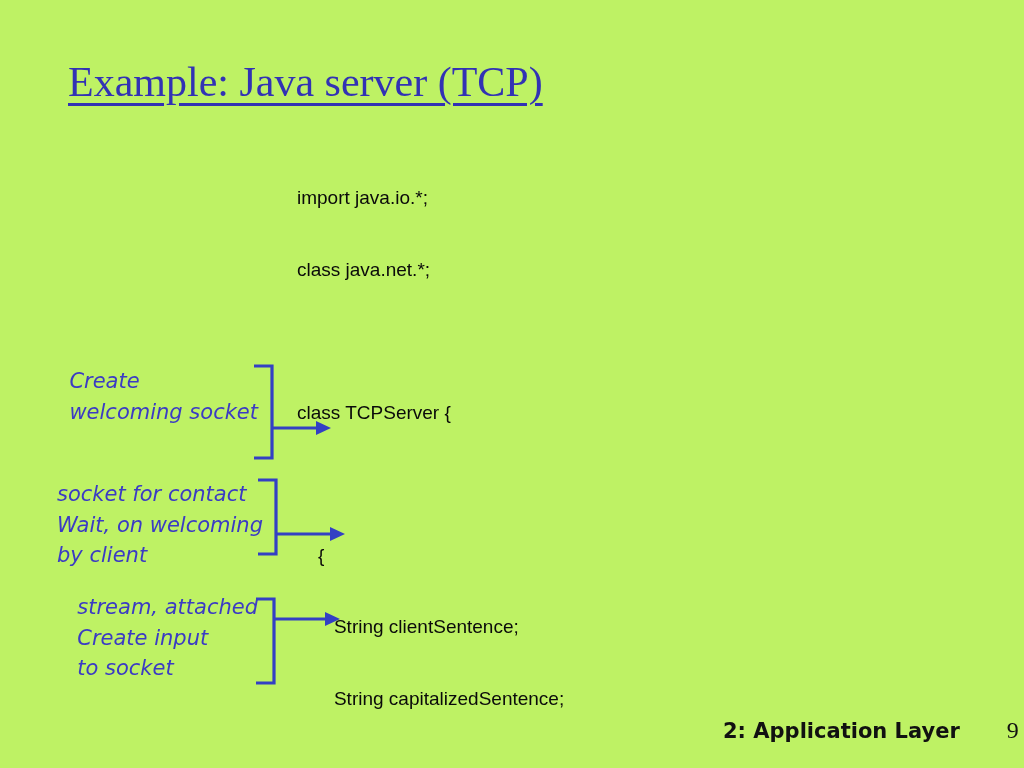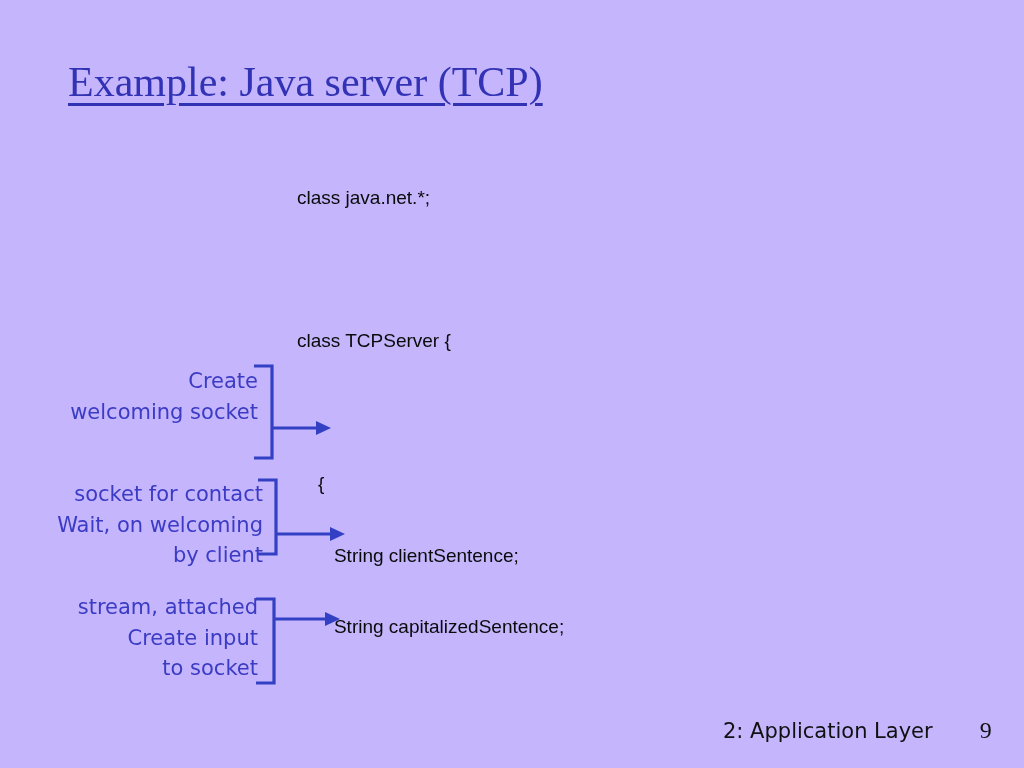--- a/index.html
+++ b/index.html
@@ -4,21 +4,21 @@
 <style>
   html, body {
     margin: 0;
     padding: 0;
     background: #ffffff;
   }
   .slide {
     position: relative;
     width: 1024px;
     height: 768px;
-    background: #c4b5fd;
+    background: #bef264;
     overflow: hidden;
     font-family: "Liberation Sans", sans-serif;
   }
   .slide-title {
     position: absolute;
     left: 68px;
     top: 58px;
     margin: 0;
     font-family: "Liberation Serif", serif;
     font-weight: 400;
@@ -39,26 +39,27 @@
     color: #0a0a0a;
     white-space: pre;
   }
   .code-line {
     height: 27.5px;
     line-height: 27.5px;
     white-space: pre;
   }
   .annotation {
     position: absolute;
-    text-align: right;
+    text-align: left;
     font-family: "DejaVu Sans", sans-serif;
     font-size: 21px;
     line-height: 30.5px;
     color: #3b3bc4;
     white-space: nowrap;
+    font-style: italic;
   }
   .annotation-1 { right: 766px; top: 366px; }
   .annotation-2 { right: 761px; top: 479px; }
   .annotation-3 { right: 766px; top: 592px; }
   .connector-layer {
     position: absolute;
     left: 0;
     top: 0;
     width: 1024px;
     height: 768px;
@@ -70,35 +71,37 @@
     top: 717px;
     display: flex;
     align-items: baseline;
     gap: 47px;
   }
   .footer-section {
     font-family: "DejaVu Sans", sans-serif;
     font-size: 21px;
     color: #111111;
     white-space: nowrap;
+    font-weight: bold;
   }
   .footer-page {
     font-family: "Liberation Serif", serif;
     font-size: 24px;
     color: #111111;
   }
 </style>
 </head>
 <body>
 
 <div class="slide">
 
   <h1 class="slide-title">Example: Java server (TCP)</h1>
 
   <div class="code-block">
+    <div class="code-line">import java.io.*;</div>
     <div class="code-line">class java.net.*;</div>
     <div class="code-line"></div>
     <div class="code-line">class TCPServer {</div>
     <div class="code-line"></div>
     <div class="code-line">    {</div>
     <div class="code-line">       String clientSentence;</div>
     <div class="code-line">       String capitalizedSentence;</div>
     
     
     

